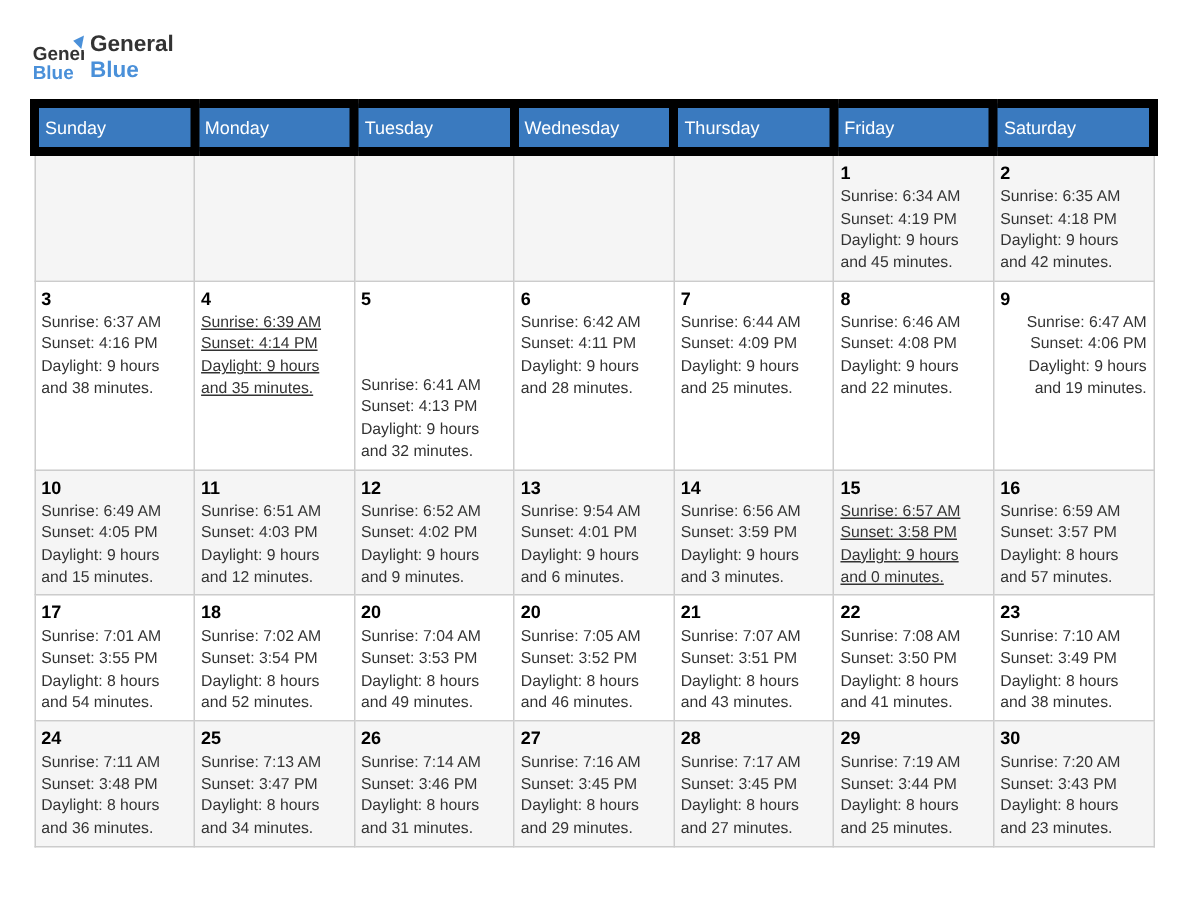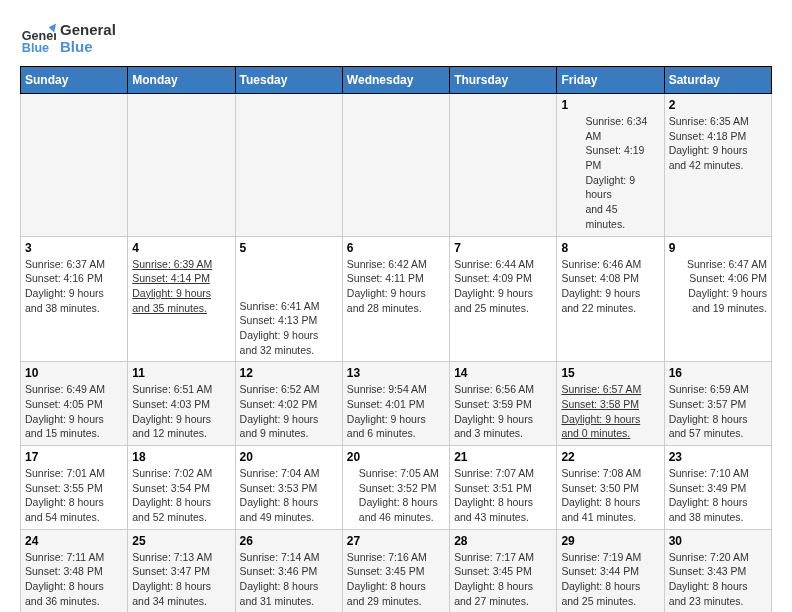--- a/index.html
+++ b/index.html
@@ -41,22 +41,22 @@
       width: 100%;
       border-collapse: collapse;
       font-size: 11px;
     }
     thead tr th {
       background-color: #3a7abf;
       color: #fff;
       padding: 6px 4px;
       text-align: left;
       font-size: 12px;
-      font-weight: bold;
-      border: 1px solid #000000;
+      font-weight: normal;
+      border: 6px solid #000000;
     }
     tbody tr td {
       vertical-align: top;
       padding: 4px;
       border: 1px solid #ccc;
       height: 80px;
       width: 106px;
     }
     tbody tr:nth-child(odd) td {
       background-color: #f5f5f5;
@@ -107,21 +107,21 @@
   </thead>
   <tbody id="calendar-body">
       <tr>
         <td></td>
         <td></td>
         <td></td>
         <td></td>
         <td></td>
         <td>
           <span class="day-num">1</span>
-          <div class="day-info" style="white-space: pre-line; margin-left: 24px;">Sunrise: 6:34 AM
+          <div class="day-info" style="white-space: pre-line;">Sunrise: 6:34 AM
 Sunset: 4:19 PM
 Daylight: 9 hours
 and 45 minutes.</div>
         </td>
         <td>
           <span class="day-num">2</span>
           <div class="day-info" style="white-space: pre-line;">Sunrise: 6:35 AM
 Sunset: 4:18 PM
 Daylight: 9 hours
 and 42 minutes.</div>
@@ -246,21 +246,21 @@
         </td>
         <td>
           <span class="day-num">20</span>
           <div class="day-info" style="white-space: pre-line;">Sunrise: 7:04 AM
 Sunset: 3:53 PM
 Daylight: 8 hours
 and 49 minutes.</div>
         </td>
         <td>
           <span class="day-num">20</span>
-          <div class="day-info" style="white-space: pre-line; margin-left: 12px;">Sunrise: 7:05 AM
+          <div class="day-info" style="white-space: pre-line;">Sunrise: 7:05 AM
 Sunset: 3:52 PM
 Daylight: 8 hours
 and 46 minutes.</div>
         </td>
         <td>
           <span class="day-num">21</span>
           <div class="day-info" style="white-space: pre-line;">Sunrise: 7:07 AM
 Sunset: 3:51 PM
 Daylight: 8 hours
 and 43 minutes.</div>

